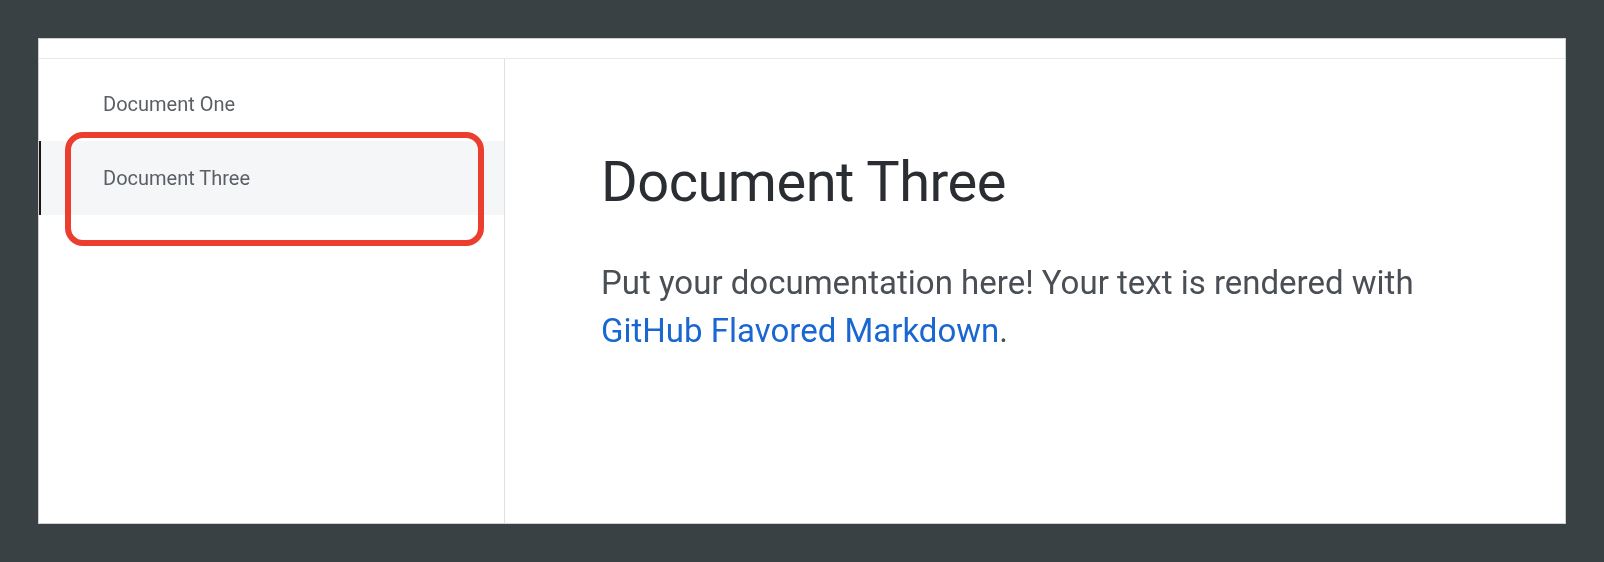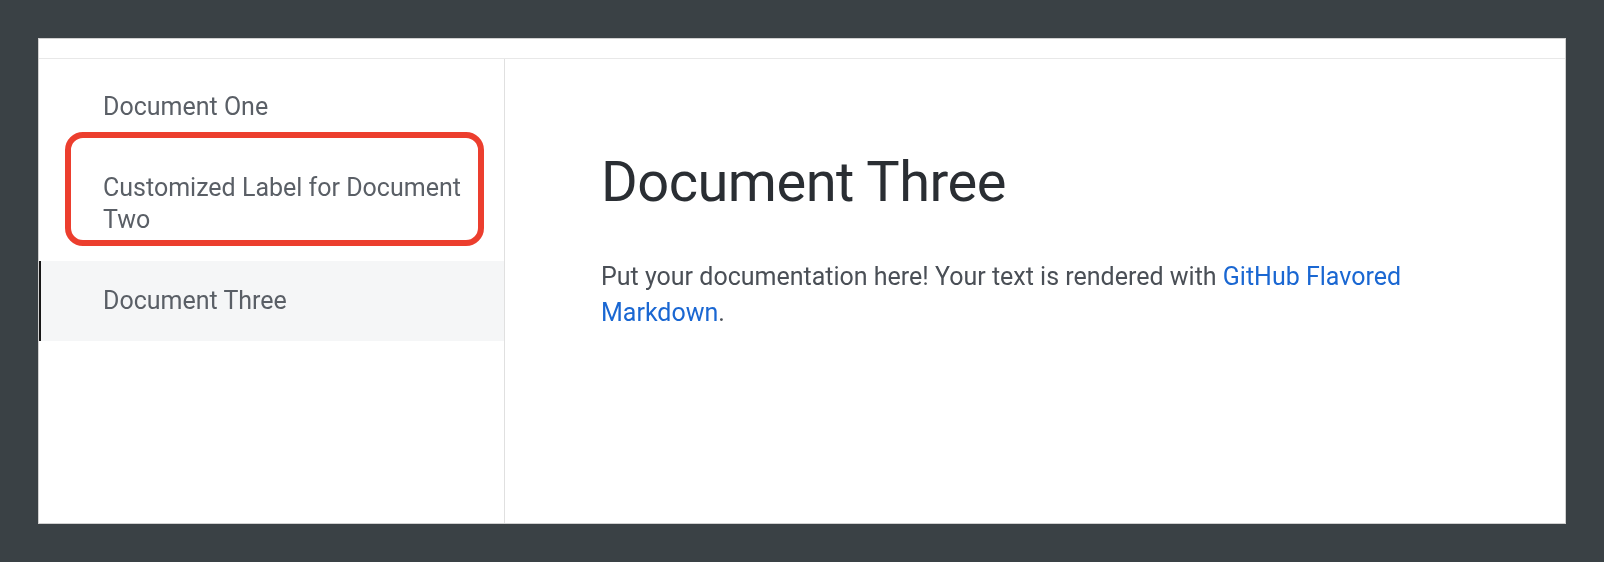--- a/index.html
+++ b/index.html
@@ -34,21 +34,21 @@
       overflow: hidden;
     }
     .sidebar {
       width: 466px;
       border-right: 1px solid #e0e0e0;
       padding-top: 8px;
       position: relative;
     }
     .sidebar-item {
       padding: 24px 30px 24px 64px;
-      font-size: 25px;
+      font-size: 20px;
       color: #5a5f66;
       cursor: pointer;
       position: relative;
       line-height: 1.3;
     }
     .sidebar-item.active {
       background: #f5f6f7;
     }
     .sidebar-item.active::before {
       content: "";
@@ -74,44 +74,41 @@
       padding: 90px 40px 40px 96px;
     }
     .page-title {
       font-size: 56px;
       font-weight: 400;
       color: #2a2e33;
       margin-bottom: 44px;
       letter-spacing: -0.5px;
     }
     .body-text {
-      font-size: 25px;
+      font-size: 33px;
       color: #4a4f56;
       line-height: 1.45;
       margin-bottom: 36px;
       max-width: 880px;
     }
     .body-text a {
       color: #1a67d2;
       text-decoration: none;
     }
   </style>
 </head>
 <body>
 
 <div class="window">
   <div class="top-bar"></div>
   <div class="content-area">
     <div class="sidebar">
       <div class="sidebar-item">
         <span>Document One</span>
       </div>
-      <div class="sidebar-item">
-        <span>Customized Label for Document Two</span>
-      </div>
       <div class="sidebar-item active">
         <span>Document Three</span>
       </div>
       <div class="highlight-box"></div>
     </div>
     <div class="main">
       <h1 class="page-title">Document Three</h1>
       <p class="body-text">
         <span>Put your documentation here! Your text is rendered with </span><a href="#">GitHub Flavored Markdown</a><span>.</span>
       </p>

